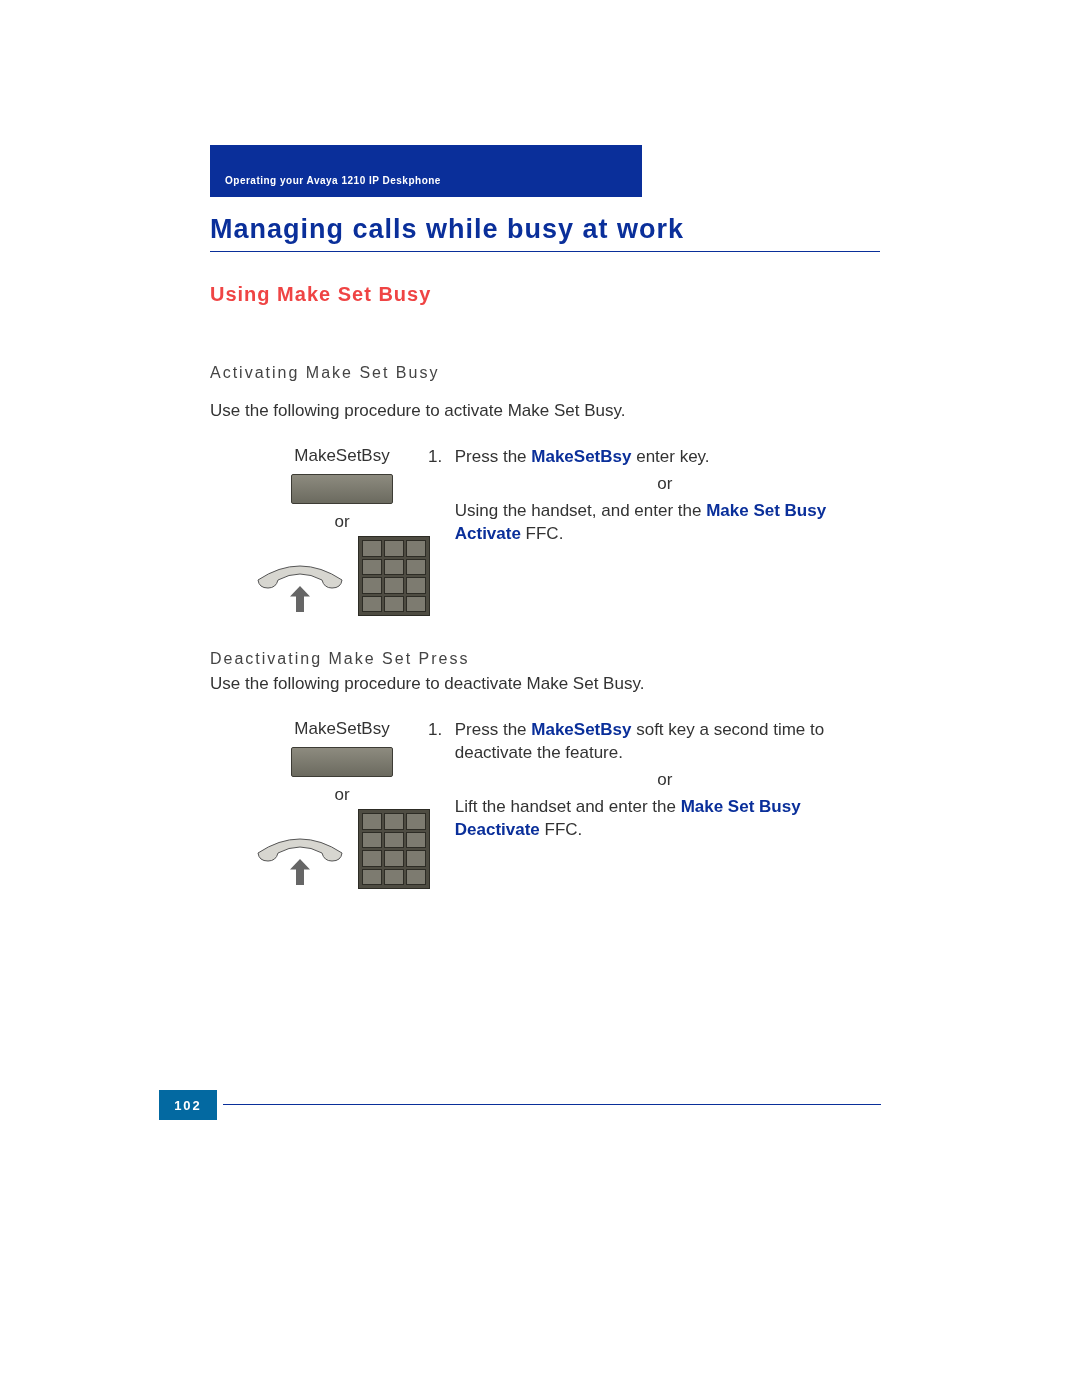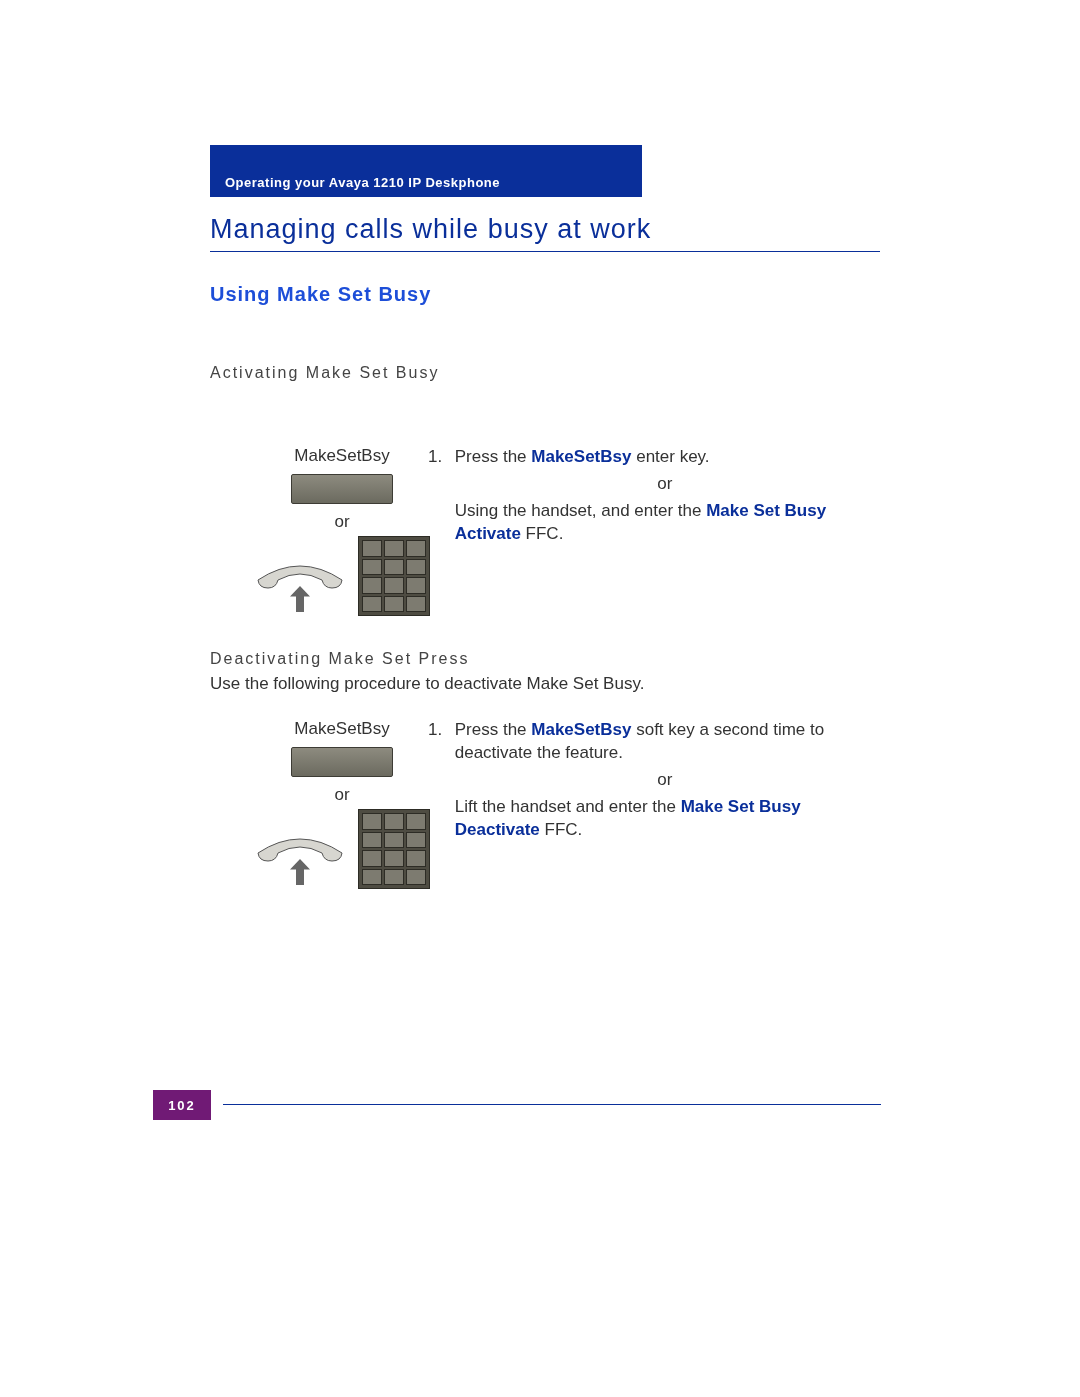--- a/index.html
+++ b/index.html
@@ -1,51 +1,52 @@
 <!DOCTYPE html>
 <html><head>
 <meta charset="utf-8">
 <style>
   html,body{margin:0;padding:0;background:#fff;font-family:Arial,Helvetica,sans-serif;color:#000;}
   .page{width:1080px;height:1397px;position:relative;margin:0 auto;background:#fff;}
   .header-bar{position:absolute;left:210px;top:145px;width:432px;height:52px;background:#0a2f9a;}
-  .header-text{position:absolute;left:225px;top:175px;color:#fff;font-size:13px;font-weight:bold;letter-spacing:.5px;text-align:right;}
-  .h1{position:absolute;left:210px;top:214px;font-size:27px;font-weight:normal;color:#0a2f9a;letter-spacing:1px;border-bottom:1px solid #0a2f9a;padding-bottom:6px;width:670px;}
-  .h2{position:absolute;left:210px;font-size:20px;font-weight:bold;color:#1d4ed8;letter-spacing:1px;}
+  .header-text{position:absolute;left:225px;top:175px;color:#fff;font-size:10px;font-weight:bold;letter-spacing:.5px;text-align:right;}
+  .h1{position:absolute;left:210px;top:214px;font-size:27px;font-weight:bold;color:#0a2f9a;letter-spacing:1px;border-bottom:1px solid #0a2f9a;padding-bottom:6px;width:670px;}
+  .h2{position:absolute;left:210px;font-size:20px;font-weight:bold;color:#ef4444;letter-spacing:1px;}
   .body{position:absolute;left:210px;width:670px;font-size:17px;line-height:1.35;color:#333;}
   .sub{position:absolute;left:210px;font-size:16px;color:#444;letter-spacing:2px;}
   .icon-col{position:absolute;width:180px;font-size:17px;color:#333;text-align:center;}
   .softkey{width:100px;height:28px;margin:8px auto;background:linear-gradient(#8d8b7f,#6b6a5f);border:1px solid #3d3c35;border-radius:2px;}
   .keypad{display:inline-block;width:64px;height:72px;background:#4e4c42;display:inline-grid;grid-template-columns:repeat(3,1fr);grid-template-rows:repeat(4,1fr);gap:2px;padding:3px;vertical-align:middle;border:1px solid #2d2c25;}
   .keypad div{background:#7d7b70;border:1px solid #2d2c25;}
   .handset-group{display:flex;align-items:center;justify-content:center;gap:12px;}
   .handset{width:92px;height:36px;position:relative;}
   .handset svg{width:92px;height:36px;}
   .arrow-up{position:absolute;left:36px;top:28px;width:20px;height:26px;background:#666;clip-path:polygon(50% 0,100% 40%,70% 40%,70% 100%,30% 100%,30% 40%,0 40%);}
   .step{position:absolute;left:428px;width:450px;font-size:17px;line-height:1.35;color:#333;}
   .step .num{display:inline-block;width:22px;vertical-align:top;}
   .step .txt{display:inline-block;width:420px;vertical-align:top;}
   .or-center{text-align:center;margin:4px 0;}
   .kw{color:#0a2f9a;font-weight:bold;}
-  .footer-bar{position:absolute;left:153px;top:1090px;width:58px;height:30px;background:#701a75;color:#fff;font-size:13px;font-weight:bold;letter-spacing:2px;display:flex;align-items:center;justify-content:center;}
+  .footer-bar{position:absolute;left:159px;top:1090px;width:58px;height:30px;background:#0369a1;color:#fff;font-size:13px;font-weight:bold;letter-spacing:2px;display:flex;align-items:center;justify-content:center;}
   .footer-rule{position:absolute;left:223px;top:1090px;width:658px;height:1px;border-top:1px solid #0a2f9a;top:1104px;}
 </style>
 </head>
 <body>
 
 <div class="page">
 
   <div class="header-bar"></div>
   <div class="header-text">Operating your Avaya 1210 IP Deskphone</div>
 
   <div class="h1">Managing calls while busy at work</div>
 
   <div class="h2" style="top:283px">Using Make Set Busy</div>
 
   <div class="sub" style="top:364px">Activating Make Set Busy</div>
+  <div class="body" style="top:400px">Use the following procedure to activate Make Set Busy.</div>
 
   <div class="icon-col" style="left:252px;top:446px">
     <div>MakeSetBsy</div>
     <div class="softkey"></div>
     <div style="margin:4px 0;">or</div>
     <div class="handset-group">
       <div class="handset">
         <svg viewBox="0 0 92 36">
             <path d="M4 22 Q46 -6 88 22 Q87 30 78 30 Q70 30 68 22 Q46 10 24 22 Q22 30 14 30 Q5 30 4 22 Z" fill="#d7d6d0" stroke="#555" stroke-width="1"></path>
           </svg>

